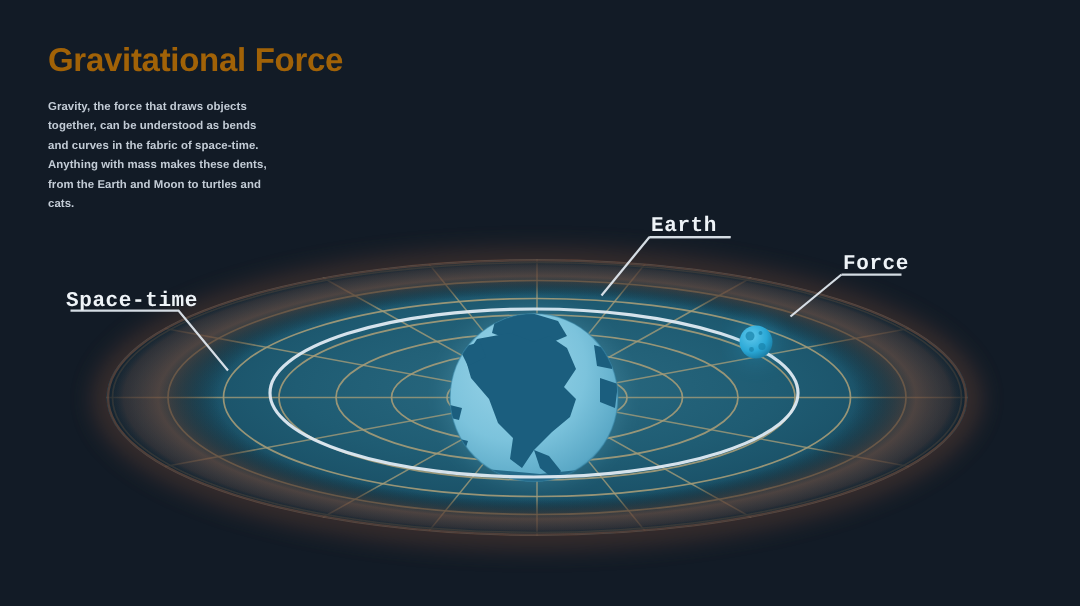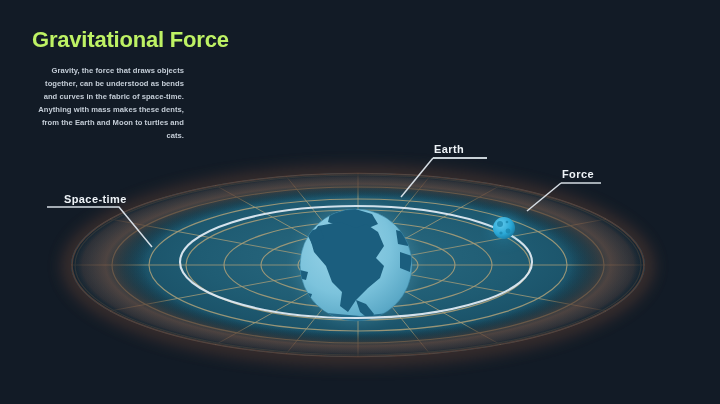--- a/index.html
+++ b/index.html
@@ -33,48 +33,47 @@
     left: 32px;
     top: 28px;
     width: 240px;
     z-index: 5;
   }
   #title {
     font-family: "Liberation Sans", sans-serif;
     font-size: 22px;
     font-weight: bold;
     letter-spacing: -0.2px;
-    color: #bef264;
+    color: #a16207;
     margin: 0 0 12px 0;
     line-height: 1.1;
   }
   #paragraph {
     font-family: "Liberation Sans", sans-serif;
     font-size: 7.6px;
     font-weight: bold;
     line-height: 1.72;
     color: #c3ccd6;
     margin: 0;
     width: 152px;
     letter-spacing: 0.05px;
-    text-align: right;
   }
 
   
   .callout {
     position: absolute;
     z-index: 6;
-    font-family: Liberation Sans, sans-serif;
-    font-size: 11px;
+    font-family: Liberation Mono, monospace;
+    font-size: 14px;
     font-weight: bold;
     letter-spacing: 0.4px;
     color: #eef3f7;
     white-space: nowrap;
   }
-  #label-spacetime { left: 64px;  top: 193px; }
+  #label-spacetime { left: 44px;  top: 193px; }
   #label-earth     { left: 434px; top: 143px; }
   #label-moon      { left: 562px; top: 168px; }
 </style>
 </head>
 <body>
 
 <div id="stage">
 
   <svg id="scene" viewBox="0 0 720 404">
     <defs>

